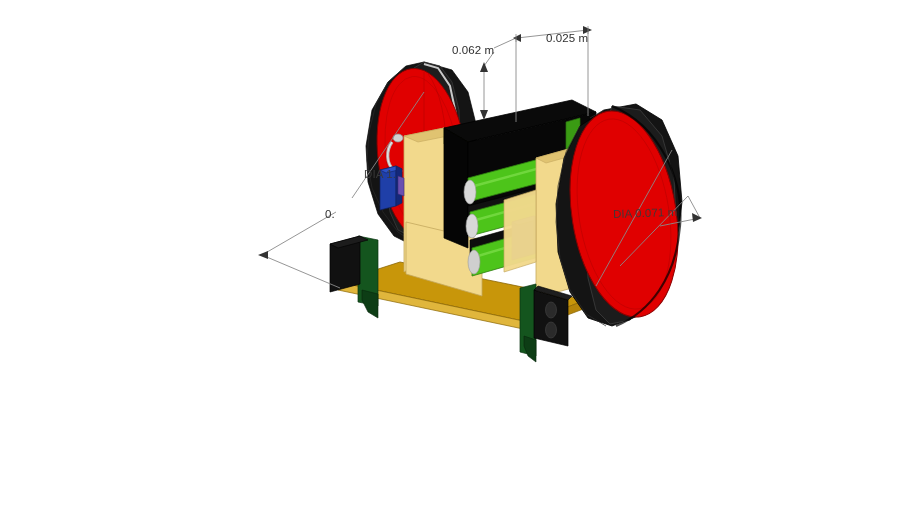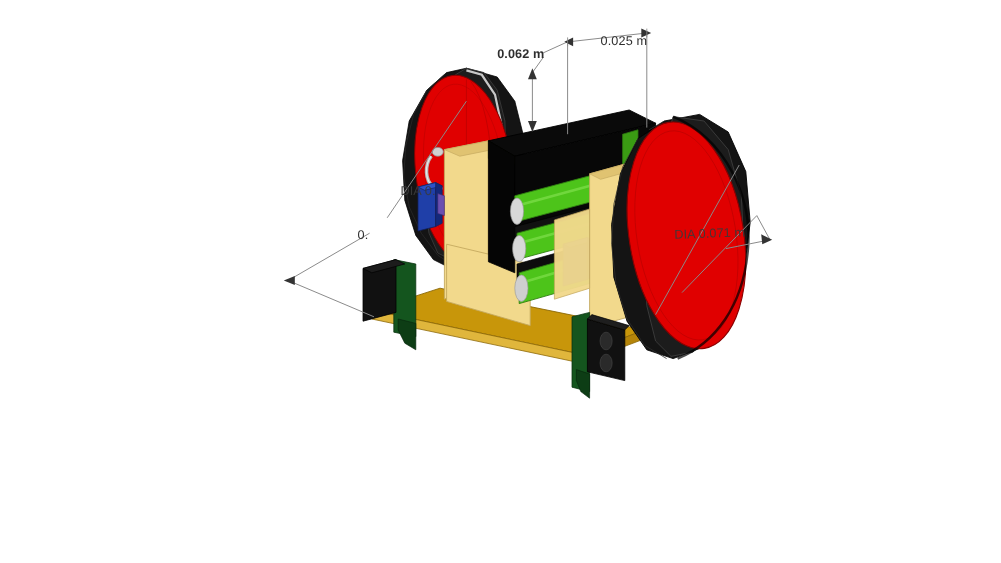--- a/index.html
+++ b/index.html
@@ -193,23 +193,23 @@
       <path d="M258,255 L268,251 L268,259 Z"></path>
       <path d="M702,218 L692,213 L693,222 Z"></path>
     </g>
 
     <g stroke="#8a8a8a" stroke-width="0.8">
       <path d="M516,34 L516,42"></path>
       <path d="M588,26 L588,34"></path>
     </g>
   </svg>
 
-  <div class="dimlabel" style="left:452px; top:44px;font-weight:bold;">0.062 m</div>
+  <div class="dimlabel" style="left:452px; top:44px;">0.062 m</div>
 
   <div class="dimlabel" style="left:530px; top:32px;margin-left:16px;">0.025 m</div>
 
   <div class="dimlabel" style="left:325px; top:208px;">0.</div>
 
   <div class="dimlabel onmodel" style="left:613px; top:207px; transform:rotate(-2deg);">DIA 0.071 m</div>
 
-  <div class="dimlabel onmodel" style="left:364px; top:168px;">DIA 0.</div>
+  <div class="dimlabel onmodel" style="left:364px; top:168px;">DIA 1.</div>
 
 </div>
 
 </body></html>

